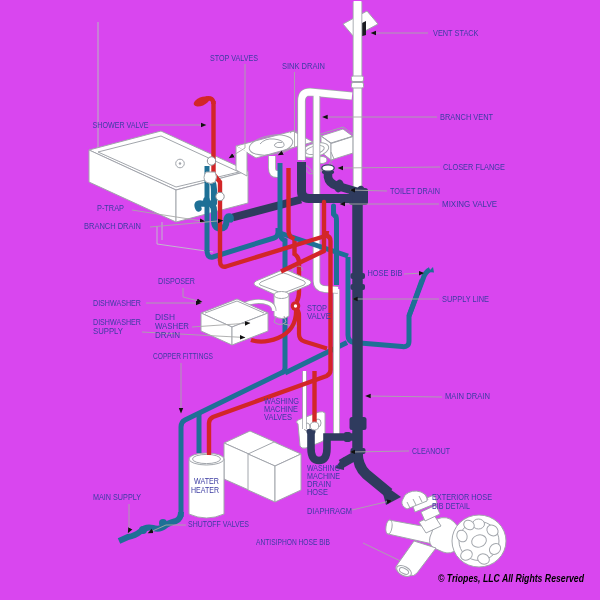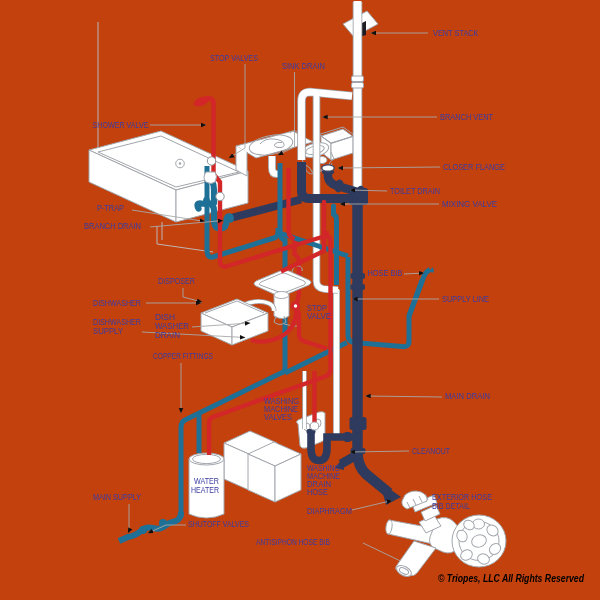--- a/index.html
+++ b/index.html
@@ -1,16 +1,16 @@
 <!DOCTYPE html>
 <html><head>
 <meta charset="utf-8">
 <style>
 html,body{margin:0;padding:0;background:#fff}
-.page{position:relative;width:600px;height:600px;background:#c2410c;overflow:hidden}
+.page{position:relative;width:600px;height:600px;background:#d946ef;overflow:hidden}
 svg{position:absolute;left:0;top:0}
 text{font-family:"Liberation Sans",sans-serif;font-size:8.8px;fill:#3c3ca2}
 .cpy{font-size:11.5px;fill:#000;font-style:italic;font-weight:bold}
 </style>
 </head>
 <body>
 <div class="page">
 <svg width="600" height="600" viewBox="0 0 600 600">
 <defs>
 <marker id="ar" markerWidth="8" markerHeight="8" refX="5.2" refY="3" orient="auto" markerUnits="userSpaceOnUse">

